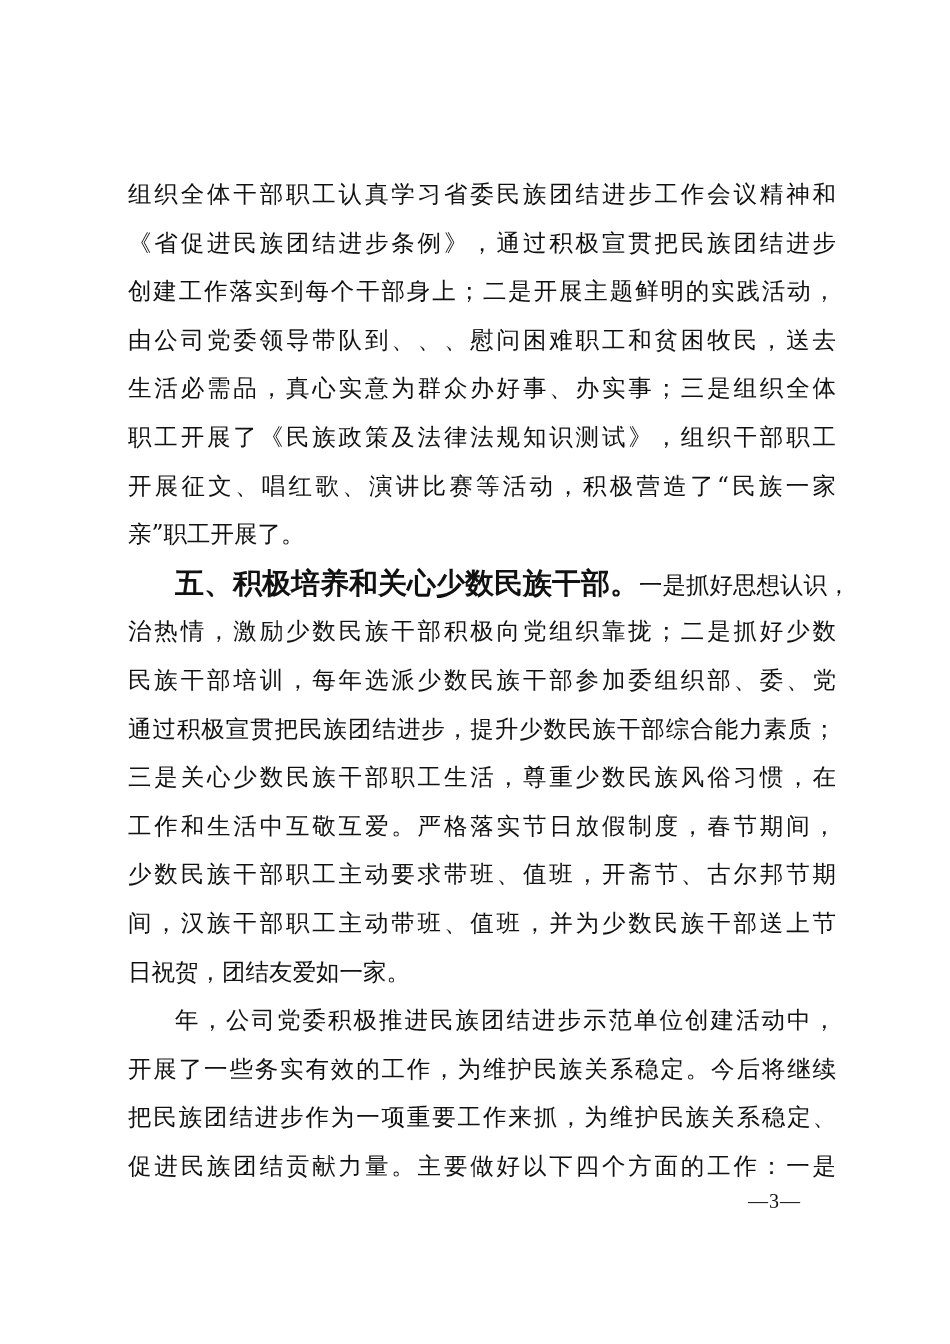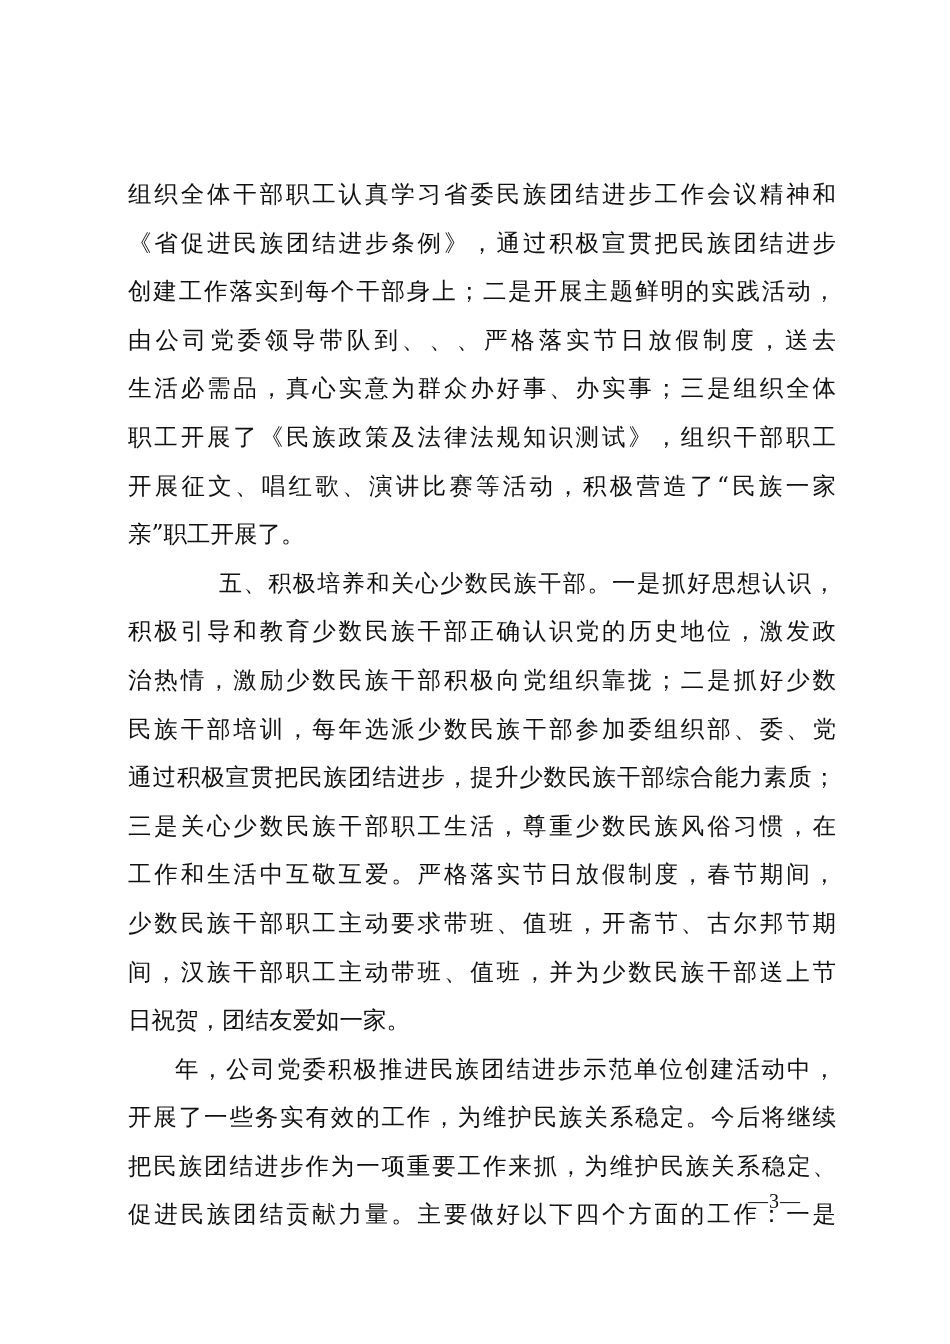--- a/index.html
+++ b/index.html
@@ -4,44 +4,43 @@
 <style>
   html, body { margin: 0; padding: 0; background: #ffffff; }
   body { width: 950px; height: 1344px; position: relative; overflow: hidden;
          font-family: "DejaVu Serif", "Liberation Serif", serif; color: #111; }
   .page { position: absolute; left: 0; top: 0; width: 950px; height: 1344px; background: #fff; }
   .body-text { position: absolute; left: 128px; top: 170px; width: 708px; }
   .line { position: relative; height: 48.6px; line-height: 48.6px; font-size: 23.5px;
           white-space: nowrap; text-align: justify; text-align-last: justify; }
   .line.last { text-align-last: left; }
   .line.indent { padding-left: 47px; }
-  .bold { font-family: "DejaVu Sans", "Liberation Sans", sans-serif; font-weight: normal; font-size: 23px; margin-left: 44px; }
+  .bold { font-family: "DejaVu Sans", "Liberation Sans", sans-serif; font-weight: bold; font-size: 29px; }
   .page-number { position: absolute; left: 748px; top: 1190px; font-size: 20px;
                  font-family: "Liberation Serif", "DejaVu Serif", serif; letter-spacing: 1px; }
 </style>
 </head>
 <body>
 
 <div class="page">
   <div class="body-text">
 
     <div>
       <div class="line">组织全体干部职工认真学习省委民族团结进步工作会议精神和</div>
       <div class="line">《省促进民族团结进步条例》，通过积极宣贯把民族团结进步</div>
       <div class="line">创建工作落实到每个干部身上；二是开展主题鲜明的实践活动，</div>
-      <div class="line">由公司党委领导带队到、、、严格落实节日放假制度，送去</div>
+      <div class="line">由公司党委领导带队到、、、慰问困难职工和贫困牧民，送去</div>
       <div class="line">生活必需品，真心实意为群众办好事、办实事；三是组织全体</div>
       <div class="line">职工开展了《民族政策及法律法规知识测试》，组织干部职工</div>
       <div class="line">开展征文、唱红歌、演讲比赛等活动，积极营造了“民族一家</div>
       <div class="line last">亲”职工开展了。</div>
     </div>
 
     <div>
       <div class="line indent"><span class="bold">五、积极培养和关心少数民族干部。</span><span>一是抓好思想认识，</span></div>
-      <div class="line">积极引导和教育少数民族干部正确认识党的历史地位，激发政</div>
       <div class="line">治热情，激励少数民族干部积极向党组织靠拢；二是抓好少数</div>
       <div class="line">民族干部培训，每年选派少数民族干部参加委组织部、委、党</div>
       <div class="line">通过积极宣贯把民族团结进步，提升少数民族干部综合能力素质；</div>
       <div class="line">三是关心少数民族干部职工生活，尊重少数民族风俗习惯，在</div>
       <div class="line">工作和生活中互敬互爱。严格落实节日放假制度，春节期间，</div>
       <div class="line">少数民族干部职工主动要求带班、值班，开斋节、古尔邦节期</div>
       <div class="line">间，汉族干部职工主动带班、值班，并为少数民族干部送上节</div>
       <div class="line last">日祝贺，团结友爱如一家。</div>
     </div>
 

